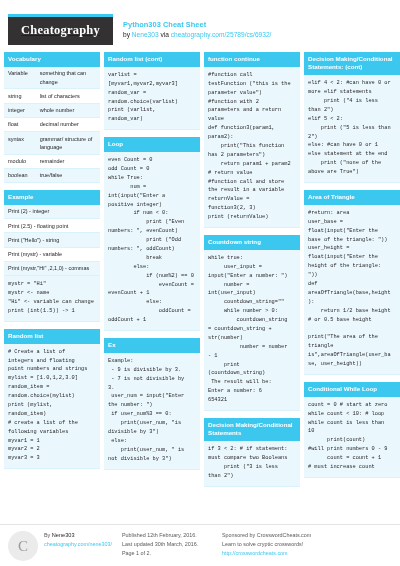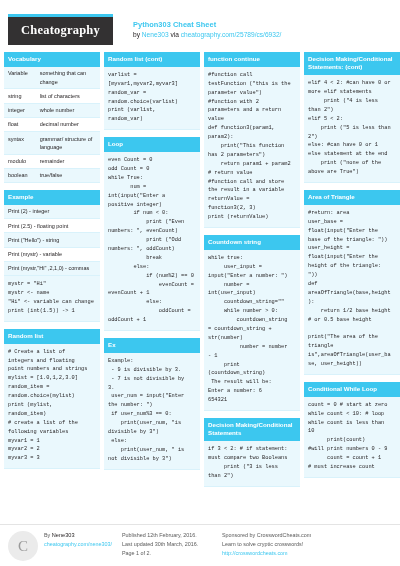--- a/index.html
+++ b/index.html
@@ -11,30 +11,30 @@
     overflow: hidden;
   }
   .page { position: relative; width: 400px; height: 566px; padding: 0; }
 
   
   .header {
     display: flex; align-items: flex-start;
     padding: 14px 8px 8px 8px;
     height: 52px;
   }
-  .logo-wrap { width: 105px; flex: 0 0 105px; }
+  .logo-wrap { width: 105px; flex: 0 0 105px; text-decoration: underline; }
   .logo-bar { height: 3px; background: #3cc7ef; width: 100%; }
   .logo-box {
     background: #333132; color: #ffffff;
     font-family: "Liberation Serif", serif;
     font-size: 12.5px; font-weight: bold;
     text-align: center; letter-spacing: .2px;
     padding: 6px 2px 7px 2px;
   }
-  .title-wrap { padding-left: 20px; padding-top: 6px; }
+  .title-wrap { padding-left: 10px; padding-top: 6px; }
   .sheet-title {
     color: #3cc7ef; font-size: 7.4px; font-weight: bold;
     line-height: 1.35; letter-spacing: .05px;
   }
   .sheet-by { font-size: 6.6px; color: #5a5a5a; line-height: 1.45; }
   .sheet-by a, .sheet-by .lnk { color: #3cc7ef; text-decoration: none; }
   .sheet-by .bywd { color: #231f20; }
 
   
   .columns {

